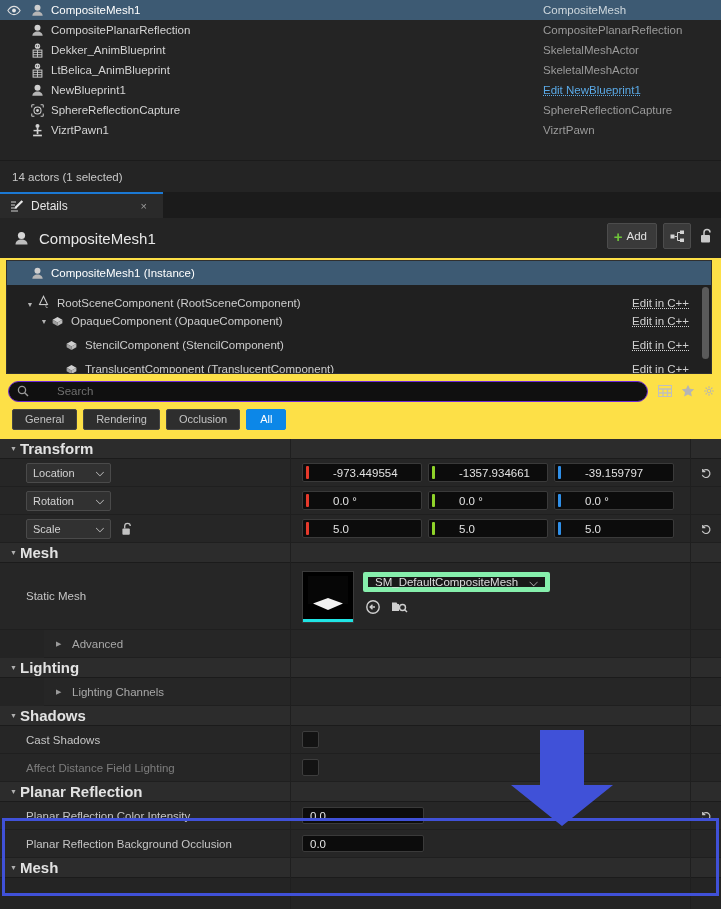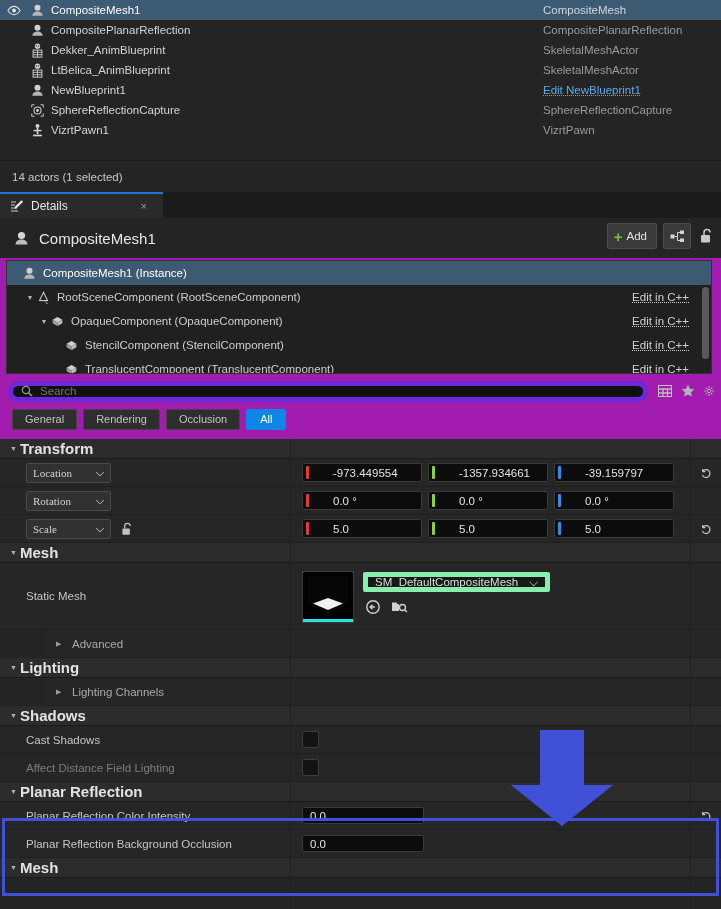--- a/index.html
+++ b/index.html
@@ -2,21 +2,21 @@
 <html><head>
 <meta charset="utf-8">
 <style>
   html,body{margin:0;padding:0;background:#1b1b1b;}
   body{
     width:721px;height:909px;overflow:hidden;
     font-family:"Liberation Sans","DejaVu Sans",sans-serif;
     font-size:11px;color:#c8c8c8;position:relative;
     -webkit-font-smoothing:antialiased;
   }
-  .app{position:relative;width:721px;height:909px;background:#a21caf;}
+  .app{position:relative;width:721px;height:909px;background:#fde047;}
 
   
   .outliner{position:absolute;left:0;top:0;width:721px;height:160px;background:#242424;}
   .ol-row{position:relative;height:20px;display:flex;align-items:center;}
   .ol-row.sel{background:#3d5a73;}
   .ol-eye{width:28px;display:flex;align-items:center;justify-content:center;}
   .ol-icon{width:18px;height:16px;display:flex;align-items:center;justify-content:center;flex:0 0 auto;}
   .ol-name{font-size:11.5px;color:#d4d4d4;padding-left:5px;white-space:nowrap;}
   .ol-row.sel .ol-name{color:#ffffff;}
   .ol-type{position:absolute;left:543px;font-size:11.5px;color:#9a9a9a;white-space:nowrap;}
@@ -55,22 +55,22 @@
   .ct-arrow{width:10px;height:10px;display:flex;align-items:center;justify-content:center;color:#b4b4b4;font-size:7px;}
   .ct-ico{width:17px;height:16px;display:flex;align-items:center;justify-content:center;}
   .ct-label{font-size:11.5px;color:#cdcdcd;padding-left:5px;white-space:nowrap;}
   .ct-row.sel .ct-label{color:#ffffff;}
   .ct-edit{position:absolute;right:22px;font-size:11.5px;color:#d0d0d0;
            text-decoration:underline;text-decoration-style:dotted;cursor:pointer;}
   .ct-scroll{position:absolute;right:2px;top:26px;width:7px;height:72px;background:#5a5a5a;border-radius:4px;}
 
   
   .searchrow{position:absolute;left:0;top:376px;width:721px;height:30px;display:flex;align-items:center;}
-  .searchbox{margin-left:8px;width:640px;height:21px;background:#101010;border:5px solid #6d28d9;
-             border-radius:11px;display:flex;align-items:center;box-sizing:border-box;}
+  .searchbox{margin-left:8px;width:640px;height:21px;background:#101010;border:1px solid #6d28d9;
+             border-radius:11px;display:flex;align-items:center;box-sizing:border-box;gap:21px;}
   .s-mag{margin-left:8px;width:12px;height:12px;display:flex;align-items:center;justify-content:center;}
   .s-ph{margin-left:7px;font-size:11.5px;color:#707070;}
   .s-tools{display:flex;align-items:center;gap:9px;margin-left:10px;}
   .s-tools div{cursor:pointer;display:flex;align-items:center;justify-content:center;}
 
   
   .filters{position:absolute;left:0;top:409px;width:721px;height:20px;display:flex;align-items:center;gap:6px;padding-left:12px;box-sizing:border-box;}
   .fbtn{height:19px;background:#2e2e2e;border:1px solid #444;border-radius:2px;
         padding:0 12px;display:flex;align-items:center;font-size:11px;color:#c4c4c4;cursor:pointer;}
   .fbtn.active{background:#0c87e8;border-color:#0c87e8;color:#ffffff;padding:0 13px;}
@@ -86,21 +86,21 @@
 
   .prow{position:relative;height:27px;border-bottom:1px solid #1f1f1f;display:flex;align-items:center;background:#262626;}
   .plabel{width:290px;padding-left:26px;font-size:11.5px;color:#c5c5c5;box-sizing:border-box;white-space:nowrap;}
   .plabel.dim{color:#7d7d7d;}
   .pdiv{position:absolute;left:290px;top:0;bottom:0;width:1px;background:#1f1f1f;}
   .pdiv2{position:absolute;left:690px;top:0;bottom:0;width:1px;background:#1f1f1f;}
 
   
   .combo{margin-left:26px;width:85px;height:20px;background:#313131;border:1px solid #4a4a4a;border-radius:2px;
          display:flex;align-items:center;justify-content:space-between;padding:0 6px;box-sizing:border-box;
-         font-size:11px;color:#d2d2d2;cursor:pointer;font-family:Liberation Serif, serif;}
+         font-size:11px;color:#d2d2d2;cursor:pointer;}
   .vecwrap{position:absolute;left:302px;display:flex;gap:6px;}
   .vfield{width:120px;height:19px;background:#0c0c0c;border:1px solid #3a3a3a;border-radius:2px;
           display:flex;align-items:center;box-sizing:border-box;cursor:text;gap:18px;}
   .vbar{width:3px;height:13px;margin-left:3px;border-radius:1px;}
   .vtxt{margin-left:6px;font-size:11.5px;color:#e2e2e2;}
   .revert{position:absolute;left:698px;width:14px;height:14px;display:flex;align-items:center;justify-content:center;cursor:pointer;}
   .lockico{position:absolute;left:120px;width:14px;height:14px;display:flex;align-items:center;justify-content:center;cursor:pointer;}
 
   
   .meshrow{position:relative;height:66px;background:#262626;border-bottom:1px solid #1f1f1f;display:flex;align-items:center;}
@@ -274,31 +274,31 @@
         <svg width="14" height="16" viewBox="0 0 14 16">
           <path d="M4 7V4.6a3 3 0 0 1 6 0" stroke="#c9c9c9" stroke-width="1.5" fill="none"></path>
           <rect x="1" y="7" width="9" height="7.5" rx="1" fill="#c9c9c9"></rect>
         </svg>
       </div>
     </div>
   </div>
 
   <div class="ctree" id="ctree">
 
-  <div class="ct-row sel" style="padding-left: 4px;">
+  <div class="ct-row sel" style="padding-left: 12px;">
         <span class="ct-arrow"></span>
         <span class="ct-ico">
           <svg width="15" height="15" viewBox="0 0 17 17">
             <circle cx="8.5" cy="5.3" r="3.4" fill="#cfcfcf"></circle>
             <path d="M2.7 14.4c0-3.1 2.6-4.9 5.8-4.9s5.8 1.8 5.8 4.9z" fill="#b6b6b6"></path>
           </svg>
         </span>
         <span class="ct-label">CompositeMesh1 (Instance)</span>
       </div>
-      <div class="ct-row" style="padding-left: 18px;">
+      <div class="ct-row" style="padding-left: 18px; align-items: flex-end;">
         <span class="ct-arrow">▼</span>
         <span class="ct-ico">
           <svg width="15" height="15" viewBox="0 0 17 17">
             <path d="M8.5 2.5L13 12H4z" stroke="#c9c9c9" stroke-width="1.2" fill="none"></path>
             <path d="M4 12h9" stroke="#c9c9c9" stroke-width="1.2"></path>
             <text x="10.5" y="16" font-size="6" fill="#c9c9c9" font-family="monospace">C</text>
           </svg>
         </span>
         <span class="ct-label">RootSceneComponent (RootSceneComponent)</span>
         <span class="ct-edit">Edit in C++</span>

